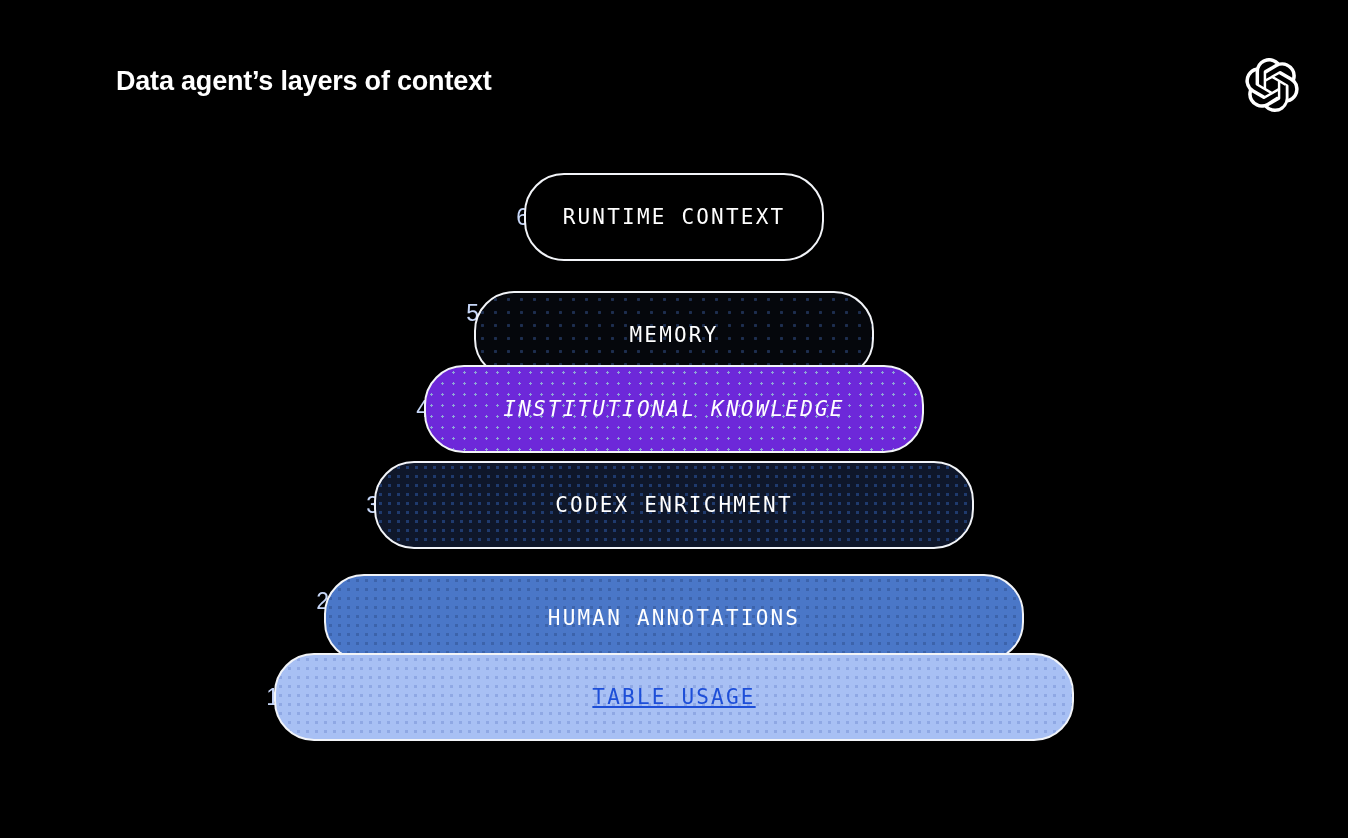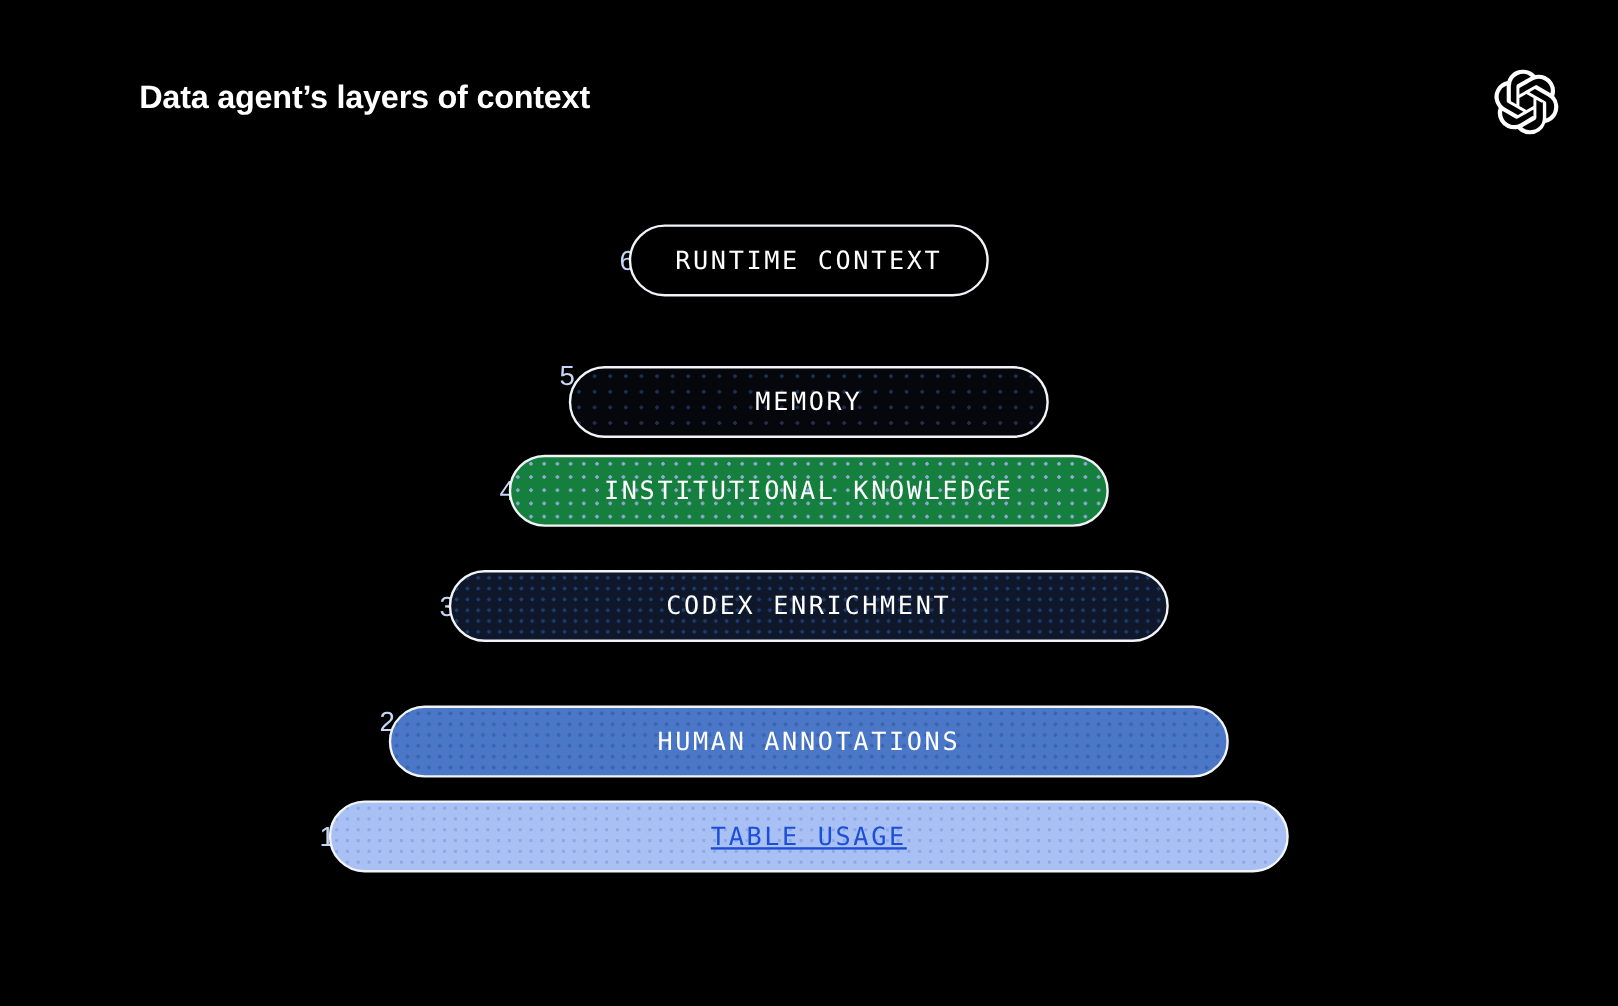--- a/index.html
+++ b/index.html
@@ -62,21 +62,21 @@
     position: absolute;
     font-size: 23px;
     font-weight: 400;
     color: #c6d6f7;
     line-height: 1;
     text-align: right;
     width: 40px;
   }
   .layer-bar {
     position: relative;
-    height: 60px;
+    height: 88px;
     border-radius: 40px;
     border: 2px solid #f2f4f8;
     box-sizing: border-box;
     display: flex;
     align-items: center;
     justify-content: center;
     overflow: hidden;
   }
   .layer-bar .dots {
     position: absolute;
@@ -88,21 +88,21 @@
     z-index: 2;
     font-family: "DejaVu Sans Mono", "Liberation Mono", monospace;
     font-size: 21px;
     letter-spacing: 2.2px;
     white-space: nowrap;
   }
 
   
   .fill-l6 { background: #000000; }
   .fill-l5 { background: #05070c; margin-top: 44px; }
-  .fill-l4 { background: #15803d; }
+  .fill-l4 { background: #6d28d9; font-style: italic; }
   .fill-l3 { background: #0f172a; }
   .fill-l2 { background: #4a77c8; margin-top: 34px; }
   .fill-l1 { background: #a8c0f4; }
 
   .dots-l6 { background-image: none; }
   .dots-l5 {
     background-image: radial-gradient(#1d2e4f 1.4px, transparent 1.5px);
     background-size: 13px 13px;
   }
   .dots-l4 {

